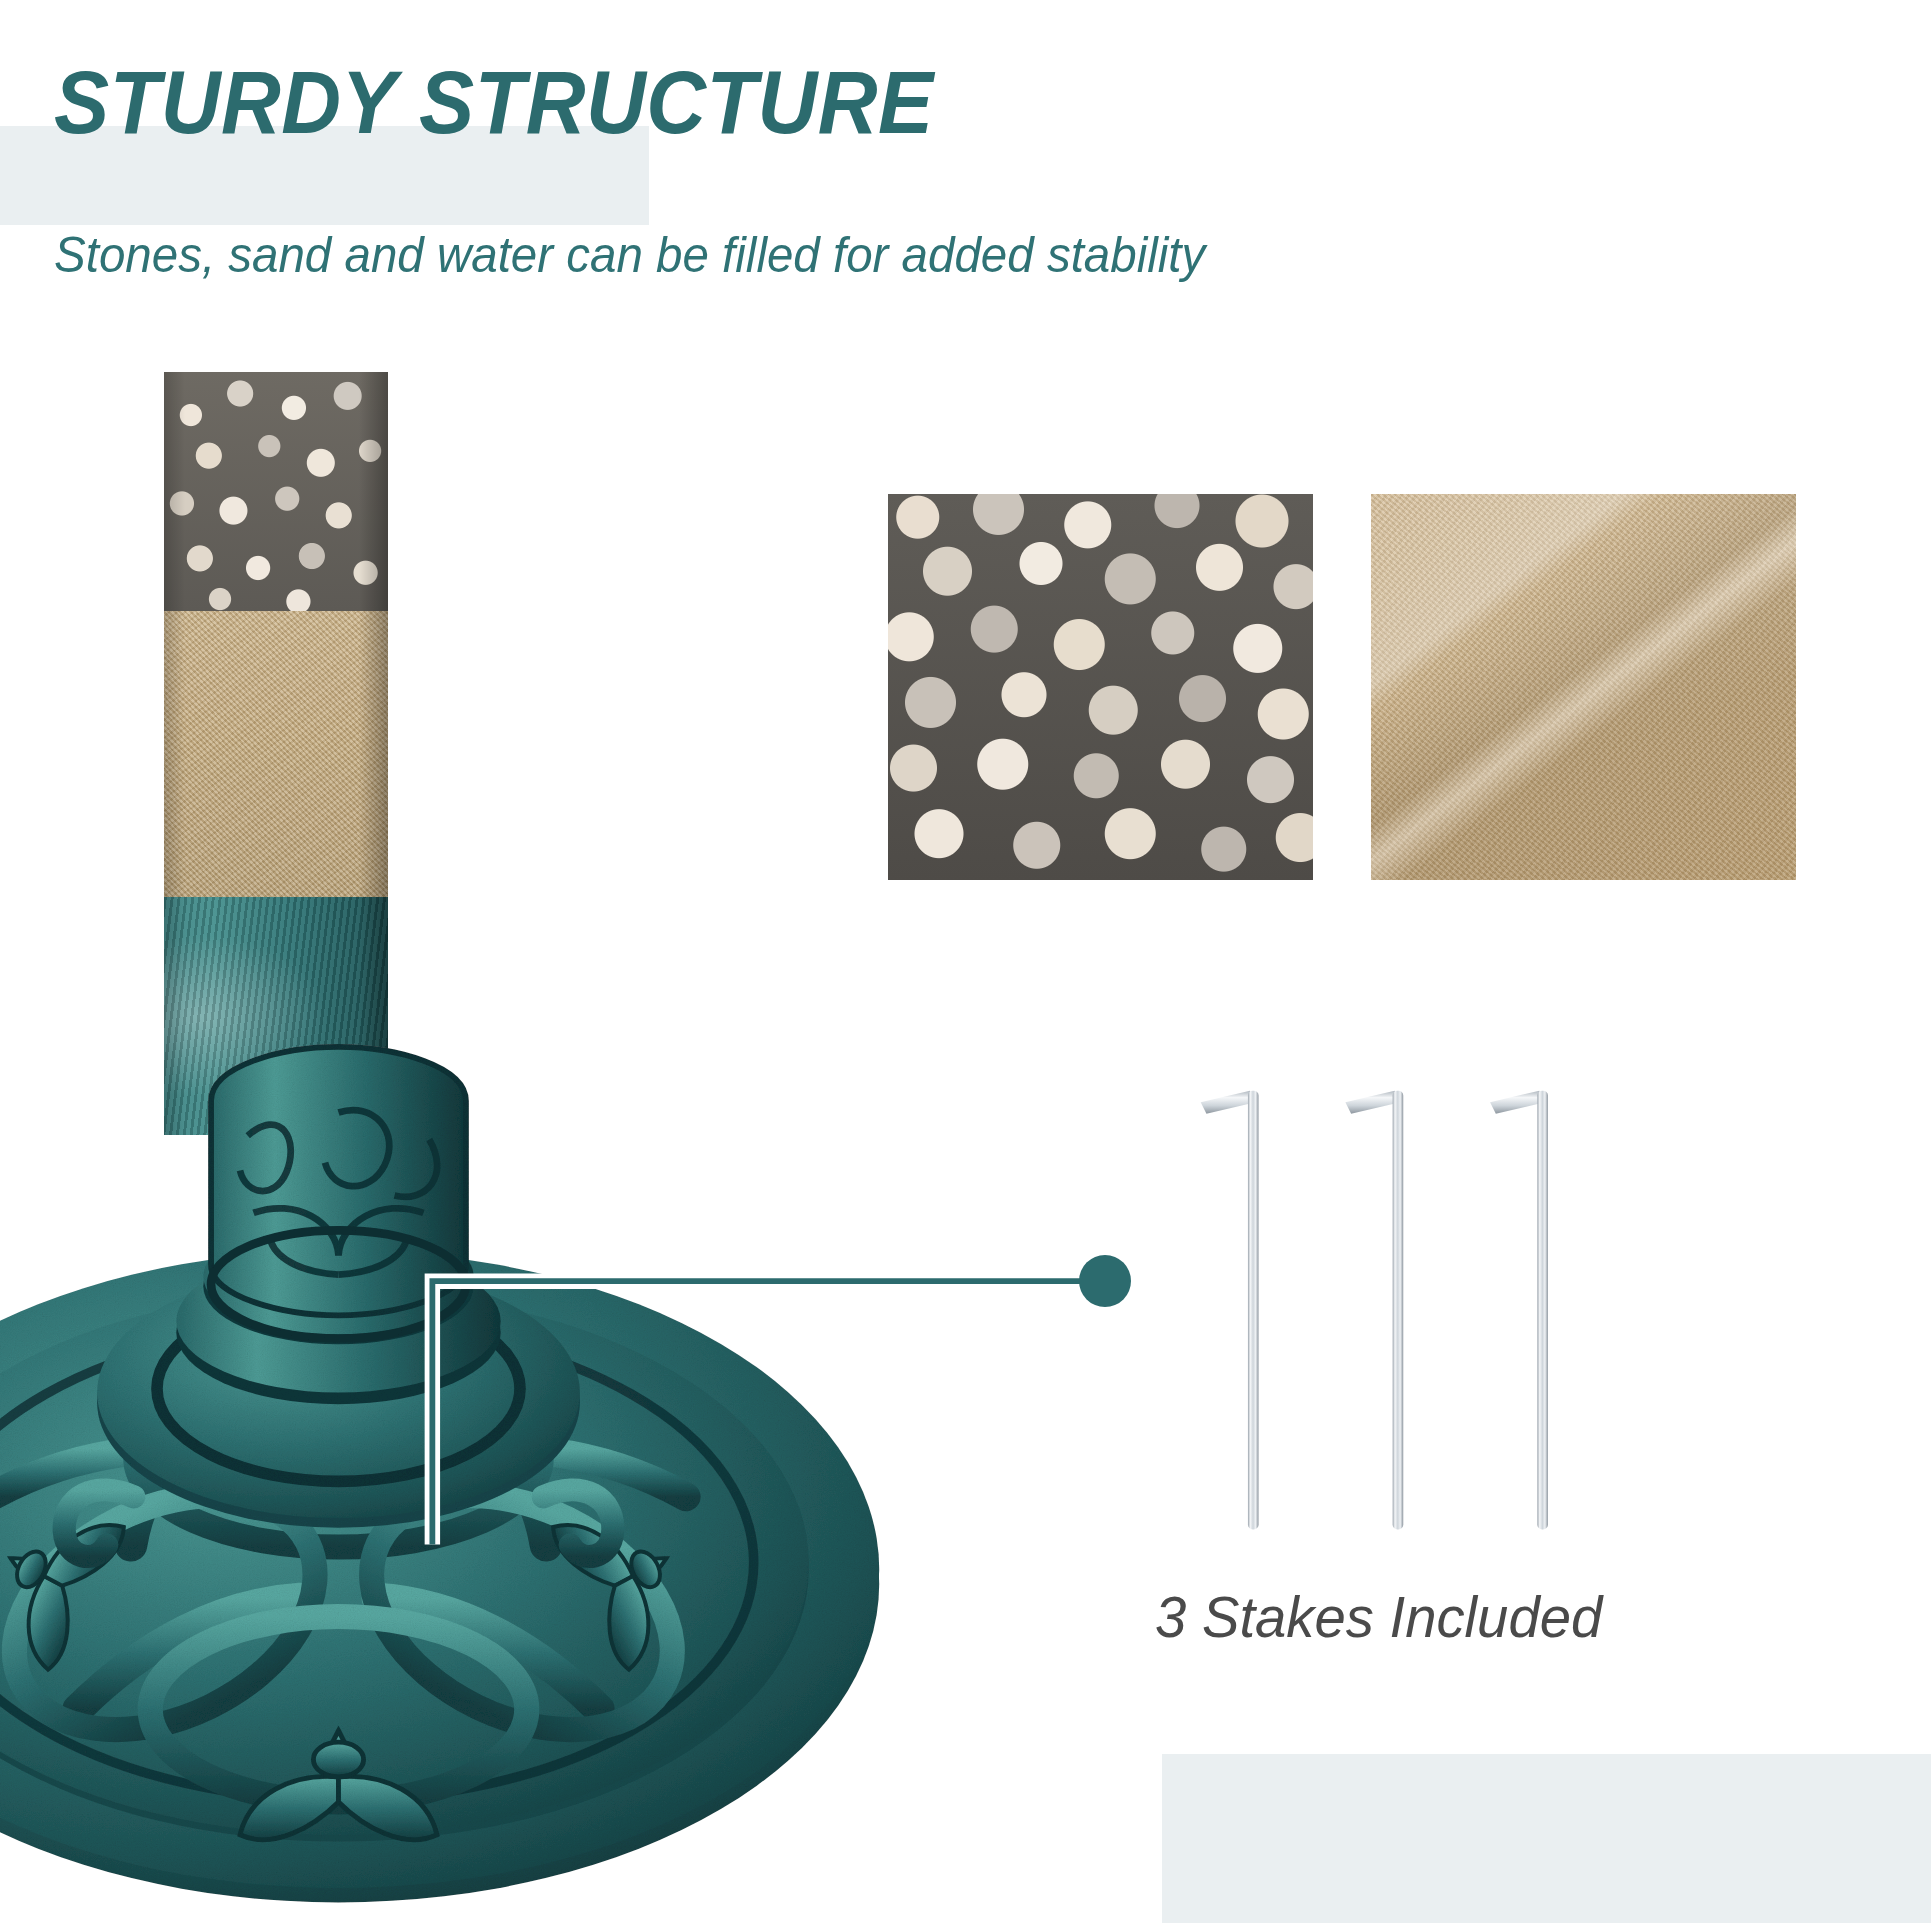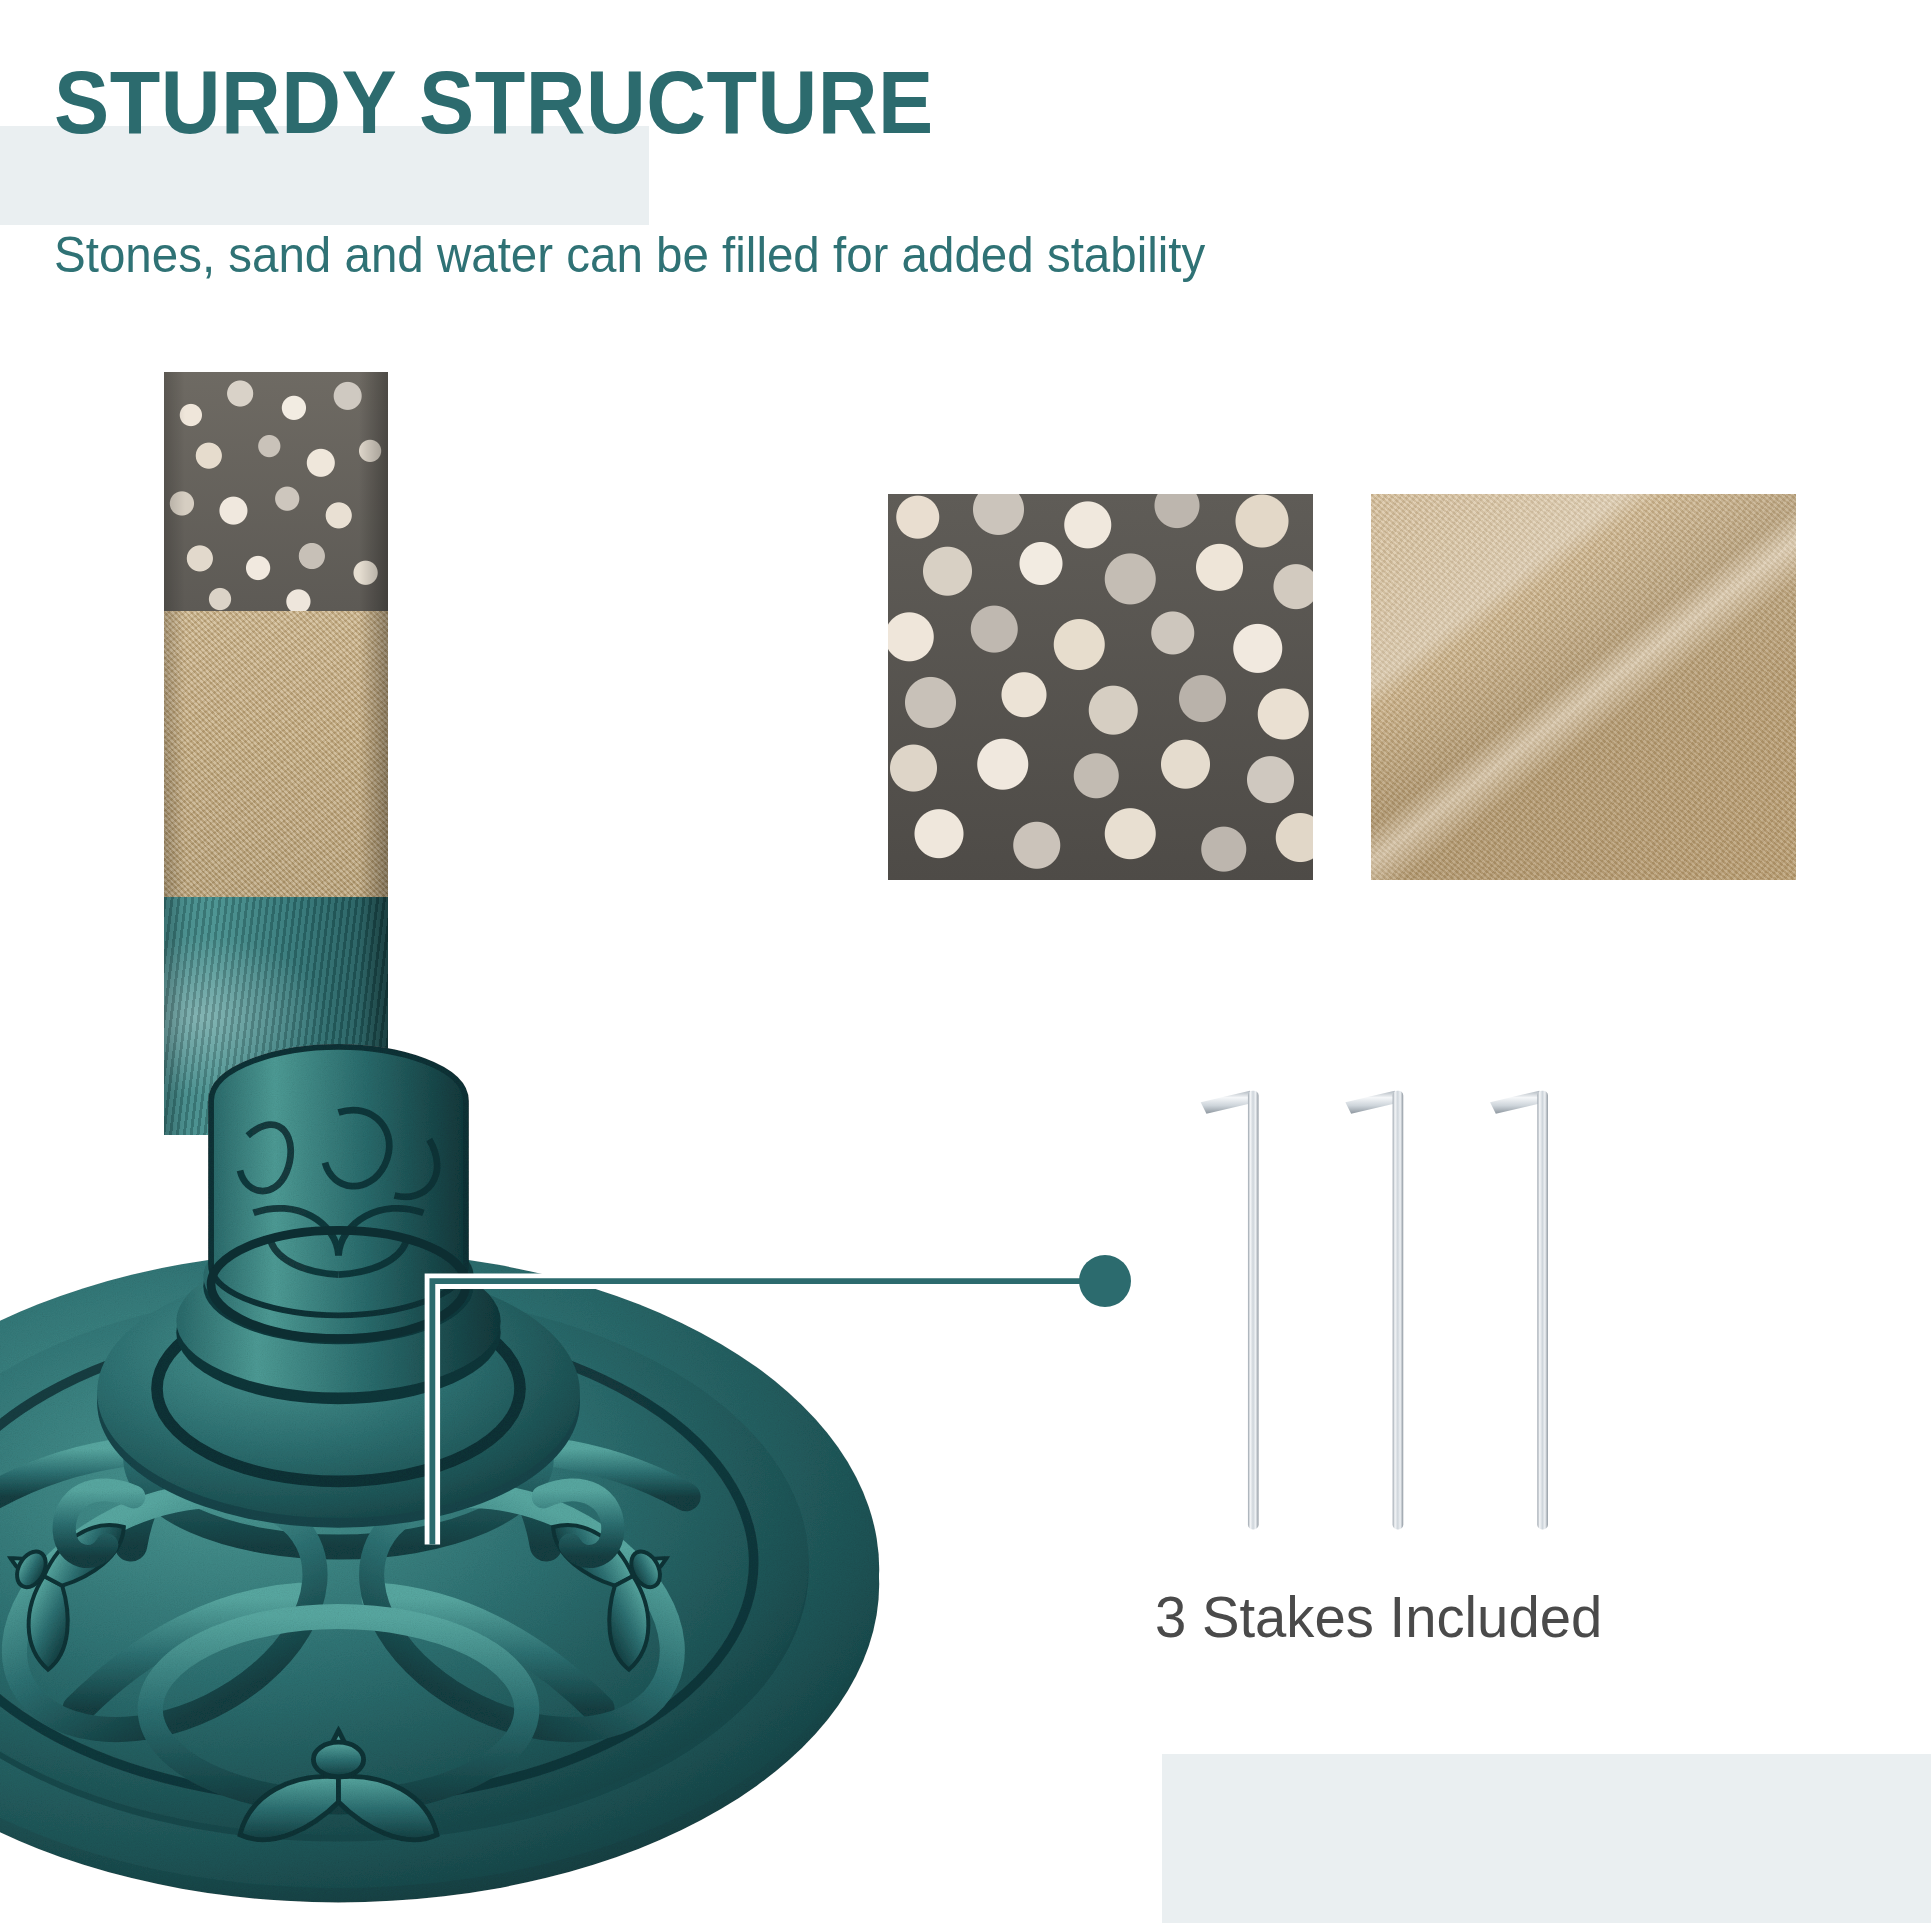--- a/index.html
+++ b/index.html
@@ -1,21 +1,21 @@
 <!DOCTYPE html>
 <html><head>
 <meta charset="utf-8">
 <style>
   html,body{margin:0;padding:0;background:#fff;}
   body{
     width:1931px;height:1931px;position:relative;overflow:hidden;
     font-family:"Liberation Sans", sans-serif;
     -webkit-font-smoothing:antialiased;
   }
-  .stage{position:absolute;inset:0;background:#ffffff;}
+  .stage{position:absolute;inset:0;background:#ffffff;font-style:italic;}
 
   
   .band-top{
     position:absolute;left:0;top:126px;width:649px;height:99px;
     background:#eaeff1;
   }
   .band-bottom{
     position:absolute;left:1162px;top:1754px;width:769px;height:169px;
     background:#eaeff1;
   }

